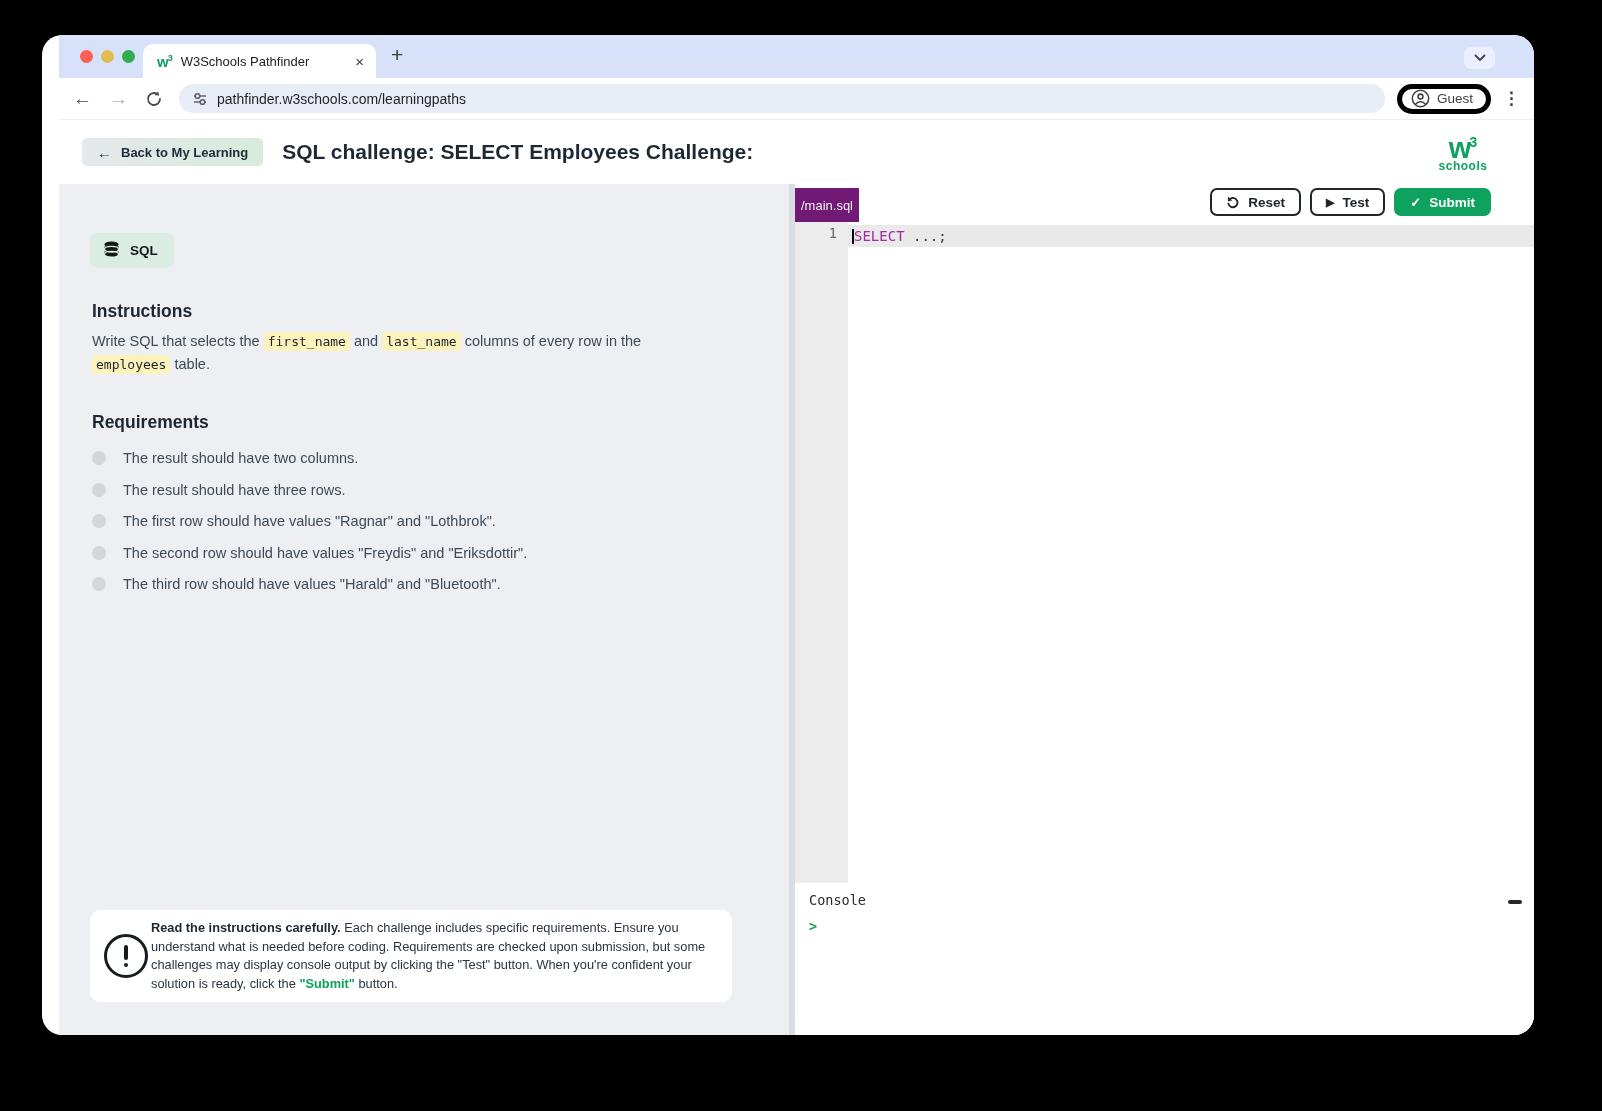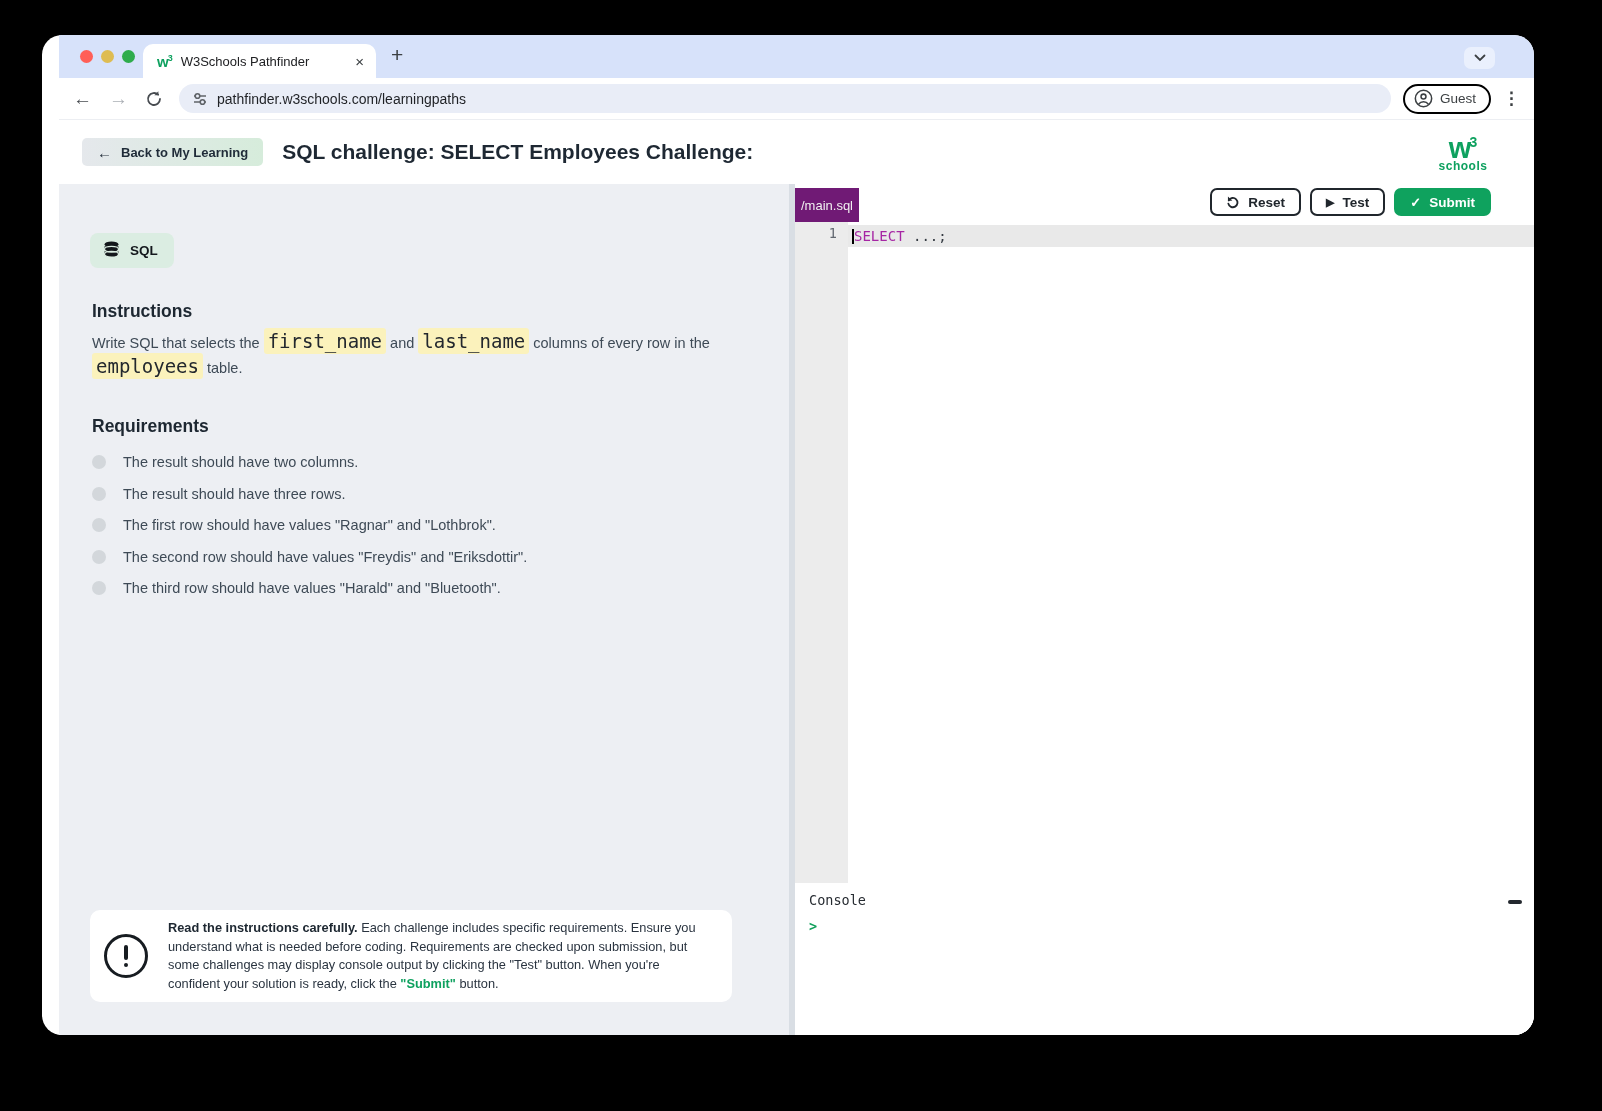--- a/index.html
+++ b/index.html
@@ -25,21 +25,21 @@
                    background:#eaf0fd; display:flex; align-items:center; justify-content:center; }
 
   .toolbar { height:42px; background:#fff; display:flex; align-items:center; padding:0 14px;
              border-bottom:1px solid #eceef2; flex:none; }
   .nav-ic { font-size:19px; line-height:1; margin-right:17px; }
   .nav-back { color:#474b50; } .nav-fwd { color:#abafb5; }
   .reload-ic { margin-right:6px; display:flex; }
   .urlbar { flex:1; height:29px; background:#e9edf7; border-radius:15px; margin:0 12px 0 10px;
             display:flex; align-items:center; padding:0 13px; gap:9px; }
   .url-text { font-size:14px; color:#1f2125; }
-  .guest { height:30px; border:2px solid #000000; border-radius:16px; display:flex; align-items:center;
+  .guest { height:30px; border:5px solid #000000; border-radius:16px; display:flex; align-items:center;
            gap:7px; padding:0 13px 0 9px; font-size:13.5px; color:#3c4043; }
   .menu-dots { font-size:17px; color:#3c4043; margin-left:12px; font-weight:700; }
 
   
   .page { flex:1; display:flex; flex-direction:column; min-height:0; background:#fff; }
   .page-header { height:64px; position:relative; display:flex; align-items:center; flex:none; }
   .back-btn { margin-left:23px; height:28px; border-radius:5px; display:flex; align-items:center; gap:9px;
               padding:0 15px; background:linear-gradient(90deg,#e5e8ec,#d6ecdb);
               font-size:13px; font-weight:700; color:#1f2b38; }
   .back-arrow { font-size:15px; font-weight:400; }
@@ -51,30 +51,30 @@
 
   
   .main { flex:1; display:flex; min-height:0; }
   .left-panel { width:730px; background:#edeff3; position:relative; flex:none; }
   .split-divider { width:6px; background:#d9dee4; flex:none; }
 
   .badge { display:inline-flex; align-items:center; gap:10px; margin:49px 0 0 31px; padding:8px 16px 8px 13px;
            border-radius:8px; background:#dbede2; font-size:13.5px; font-weight:600; color:#14181d; }
   .sec-h { margin:33px 0 0 33px; font-size:17.5px; font-weight:700; color:#1d2731; }
   .instr-p { margin:8px 33px 0 33px; max-width:625px; font-size:14.5px; line-height:23px; color:#3e4a56; }
-  .seg-code { font-family:"DejaVu Sans Mono", monospace; font-size:19px; background:#fbf2bc;
+  .seg-code { font-family:"DejaVu Sans Mono", monospace; font-size:13px; background:#fbf2bc;
               padding:2px 4px; border-radius:3px; color:#23282e; }
   .seg-b { font-weight:700; color:#1d2731; }
   .seg-gb { font-weight:700; color:#0ea15f; }
   .req-list { list-style:none; margin:15px 0 0 33px; }
   .req-item { display:flex; gap:17px; margin-bottom:10.5px; font-size:14.5px; line-height:21px; color:#3e4a56; }
   .req-dot { width:14px; height:14px; border-radius:50%; background:#d3d7db; flex:none; margin-top:3px; }
 
   .info-box { position:absolute; left:31px; right:57px; bottom:33px; height:92px; background:#fff;
-              border-radius:10px; display:flex; align-items:center; gap:20px; padding:0 18px 0 14px; }
+              border-radius:10px; display:flex; align-items:center; gap:3px; padding:0 18px 0 14px; }
   .excl { width:44px; height:44px; border-radius:50%; border:3.5px solid #171c21; flex:none;
           display:flex; flex-direction:column; align-items:center; justify-content:center; gap:3px; }
   .excl-bar { width:4px; height:15px; background:#171c21; border-radius:2px; }
   .excl-dot { width:4.5px; height:4.5px; background:#171c21; border-radius:50%; }
   .info-text { flex:1; font-size:12.8px; line-height:18.5px; color:#2a3440; }
 
   
   .editor-col { flex:1; display:flex; flex-direction:column; min-width:0; background:#fff; }
   .editor-header { height:38px; position:relative; flex:none; }
   .file-tab { position:absolute; left:0; top:4px; height:34px; width:64px; background:#701a75;

